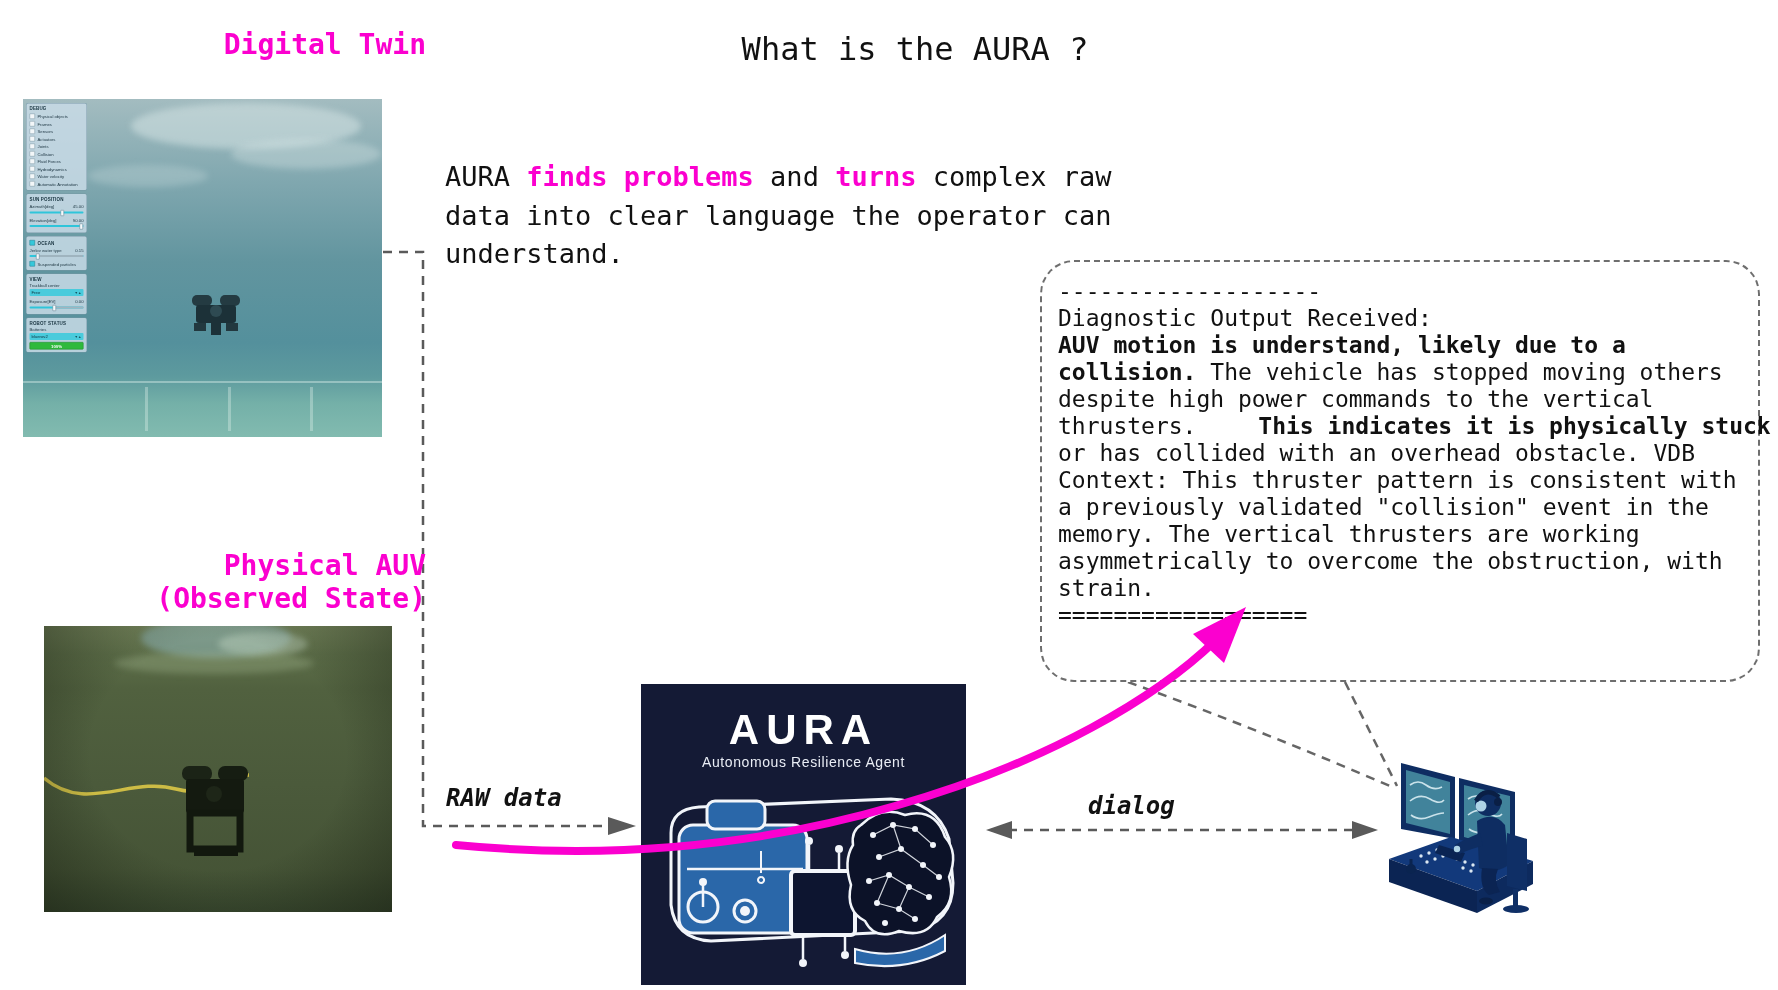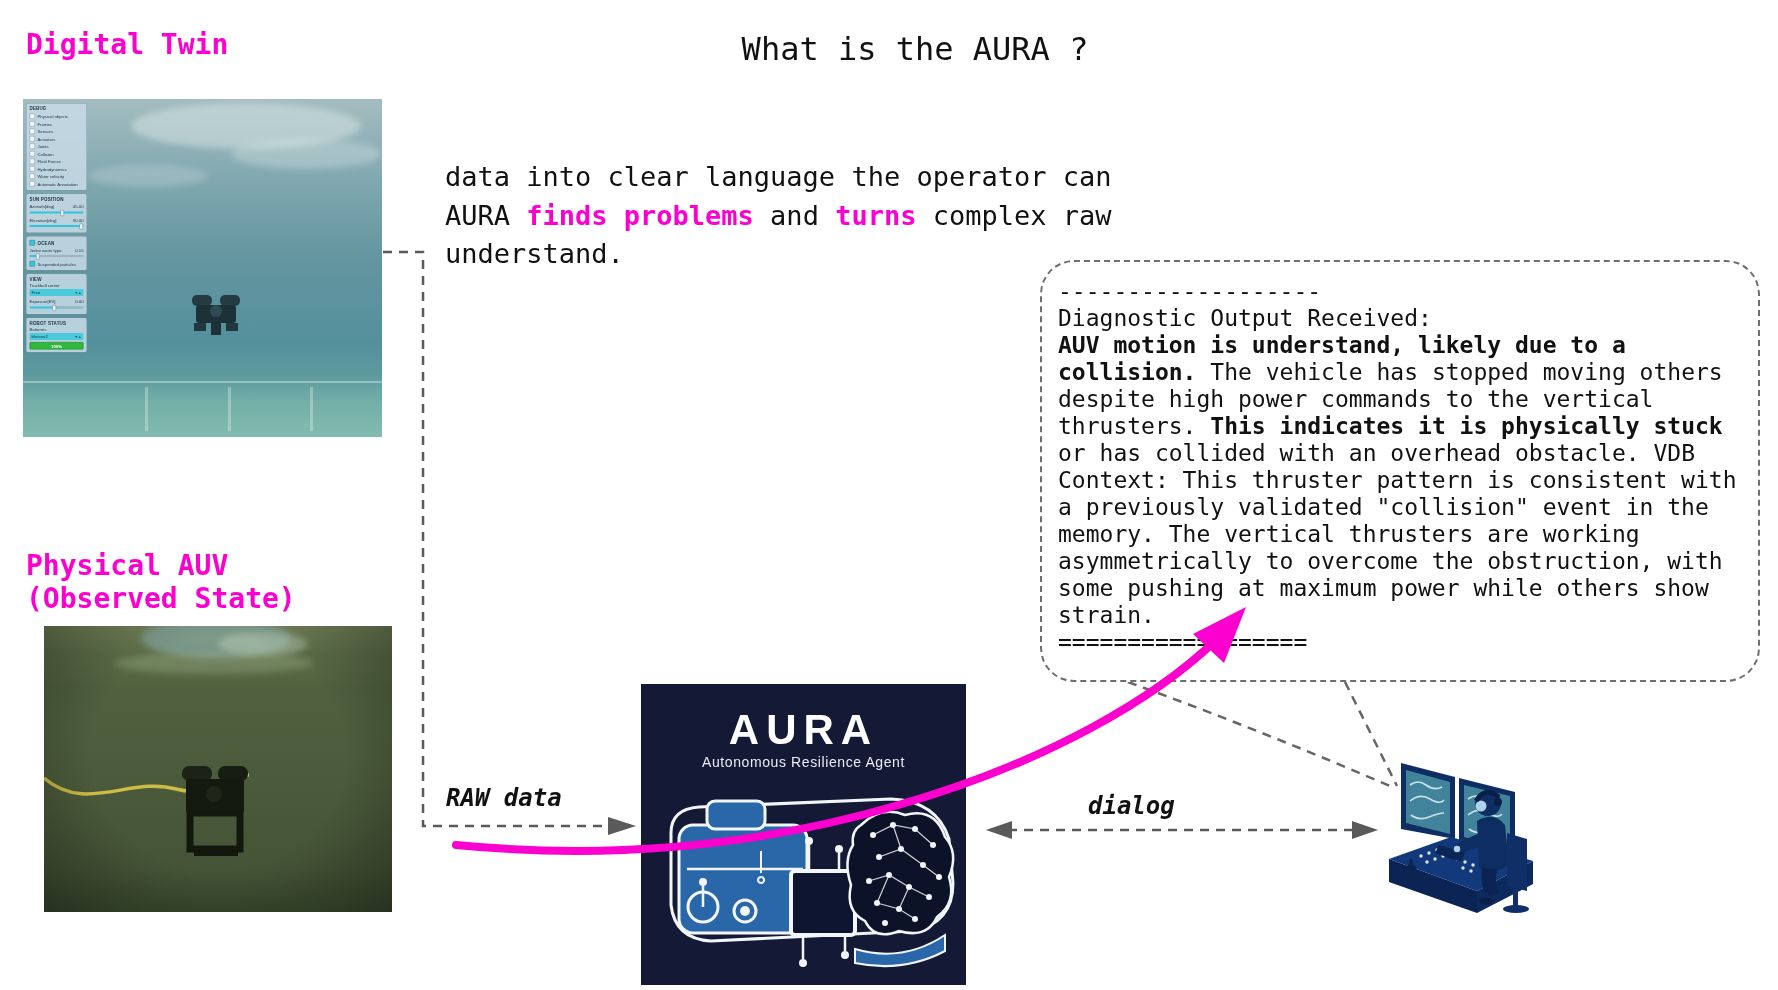--- a/index.html
+++ b/index.html
@@ -2,21 +2,21 @@
 <html><head>
 <meta charset="utf-8">
 <style>
   html,body{margin:0;padding:0;background:#ffffff;}
   .canvas{position:relative;width:1778px;height:990px;overflow:hidden;background:#fff;
           font-family:"DejaVu Sans Mono",monospace;color:#111;}
   .abs{position:absolute;}
   .mag{color:#fb00cf;}
 
   
-  .hdr{width:400px;text-align:left;font-size:28px;font-weight:bold;line-height:33px;
+  .hdr{width:400px;text-align:right;font-size:28px;font-weight:bold;line-height:33px;
        color:#fb00cf;white-space:pre;}
 
   
   .title{left:615px;top:30px;width:600px;text-align:center;font-size:32px;font-weight:500;}
   .desc{left:445px;top:158px;width:720px;font-size:27px;line-height:38.5px;}
   .desc .rline{white-space:pre;}
 
   
   .shot{overflow:hidden;}
   .sim{left:23px;top:99px;width:359px;height:338px;
@@ -84,22 +84,22 @@
     <polygon points="1352,821 1378,830 1352,839" fill="#5a5a5a"></polygon>
     <polygon points="1012,821 986,830 1012,839" fill="#5a5a5a"></polygon>
 
     <path d="M1128 682 Q1260 730 1390 786" fill="none" stroke="#666" stroke-width="2.5" stroke-dasharray="9 7"></path>
     <path d="M1345 682 L1397 786" fill="none" stroke="#666" stroke-width="2.5" stroke-dasharray="9 7"></path>
   </svg>
 
   <div class="abs title z2">What is the AURA ?</div>
 
   <div class="abs desc z2" id="description">
+      <div class="rline"><span>AURA </span><span class="mag" style="font-weight: bold;">finds problems</span><span> and </span><span class="mag" style="font-weight: bold;">turns</span><span> complex raw</span></div>
       <div class="rline"><span>data into clear language the operator can</span></div>
-      <div class="rline"><span>AURA </span><span class="mag" style="font-weight: bold;">finds problems</span><span> and </span><span class="mag" style="font-weight: bold;">turns</span><span> complex raw</span></div>
       <div class="rline"><span>understand.</span></div>
     </div>
 
   <div class="abs hdr z2" style="left:26px;top:28px;"><span>Digital Twin</span><br></div>
 
   <div class="abs shot sim z2">
     <div class="surf" style="left:30%;top:4px;width:230px;height:46px;"></div>
     <div class="surf" style="left:58%;top:40px;width:150px;height:30px;opacity:.7;"></div>
     <div class="surf" style="left:18%;top:66px;width:120px;height:22px;opacity:.5;"></div>
     <div class="floorline"></div>
@@ -247,27 +247,26 @@
     </svg>
     <div class="vig"></div>
   </div>
 
   <div class="abs bubble z2" id="bubble-text">
       <div class="rline"><span>-------------------</span></div>
       <div class="rline"><span>Diagnostic Output Received:</span></div>
       <div class="rline"><span style="font-weight: bold;">AUV motion is understand, likely due to a</span></div>
       <div class="rline"><span style="font-weight: bold;">collision.</span><span> The vehicle has stopped moving others</span></div>
       <div class="rline"><span>despite high power commands to the vertical</span></div>
-      <div class="rline"><span>thrusters. </span><span style="font-weight: bold;">This indicates it is physically stuck</span></div>
+      <div class="rline"><span>thrusters. </span><span style="font-weight: bold; margin-left: 48px;">This indicates it is physically stuck</span></div>
       <div class="rline"><span style="font-weight: normal;">or has collided with an overhead obstacle.</span><span> VDB</span></div>
       <div class="rline"><span>Context: This thruster pattern is consistent with</span></div>
       <div class="rline"><span>a previously validated "collision" event in the</span></div>
       <div class="rline"><span>memory. The vertical thrusters are working</span></div>
       <div class="rline"><span>asymmetrically to overcome the obstruction, with</span></div>
-      <div class="rline"><span>some pushing at maximum power while others show</span></div>
       <div class="rline"><span>strain.</span></div>
       <div class="rline"><span>==================</span></div>
     </div>
 
   <div class="abs aurabox z2">
     <div class="auraname">AURA</div>
     <div class="aurasub">Autonomous Resilience Agent</div>
     <svg class="abs" style="left:0;bottom:0;" width="325" height="212" viewBox="0 0 325 212">
 
       <path d="M30 60 Q30 36 58 34 L250 26 Q296 28 308 66 L312 110 Q312 150 272 158 L70 168 Q34 166 30 132 Z" fill="none" stroke="#f2f5fa" stroke-width="3"></path>

